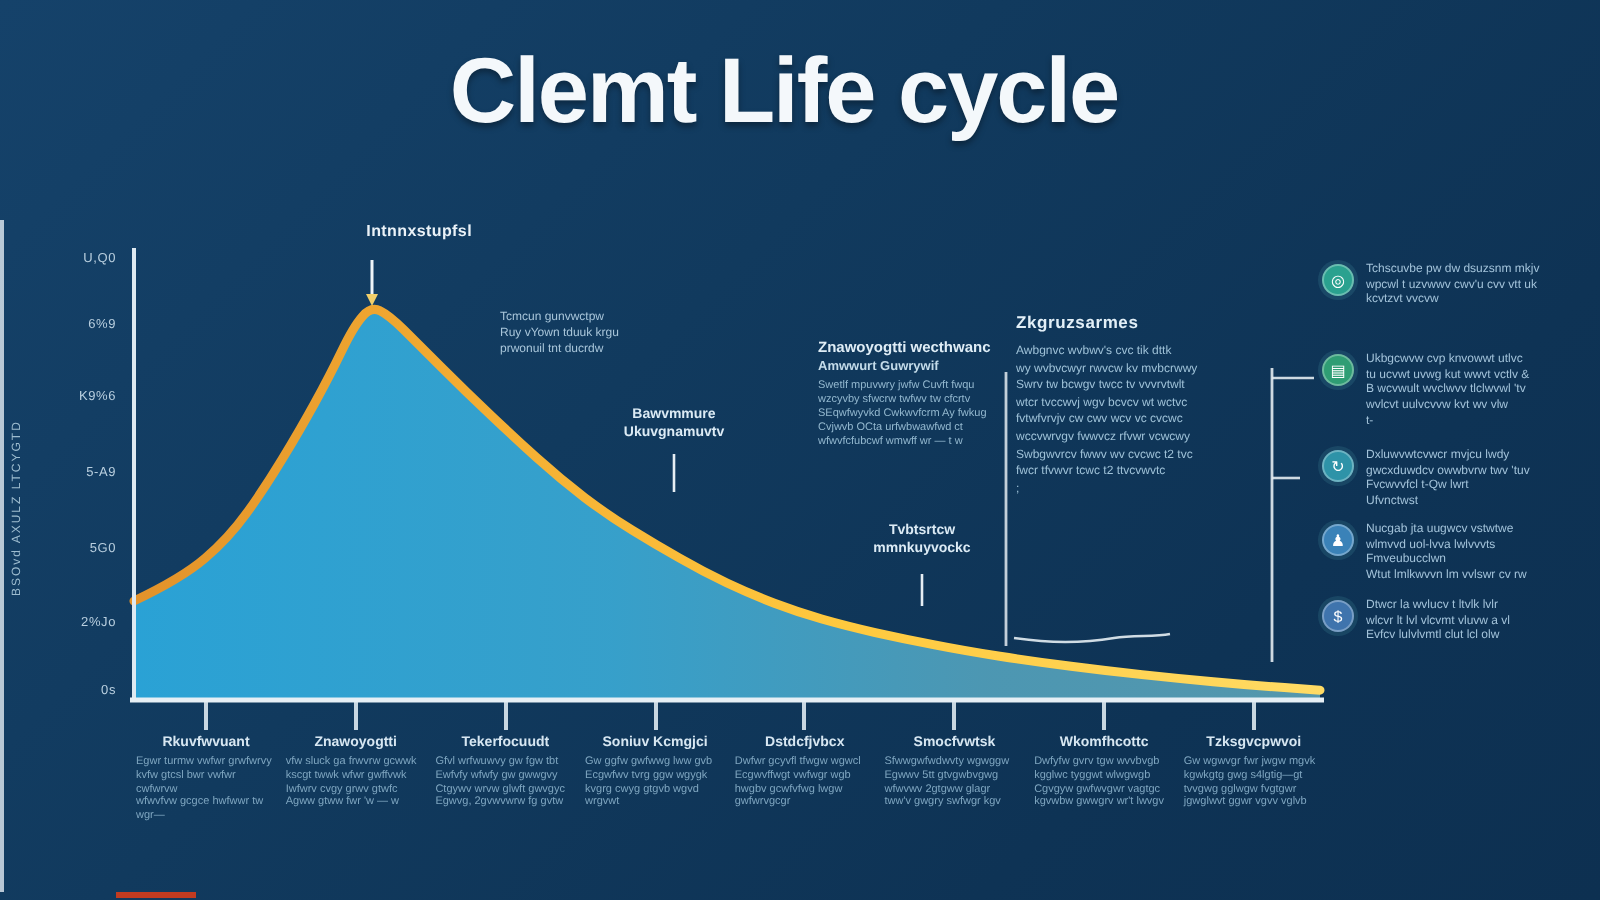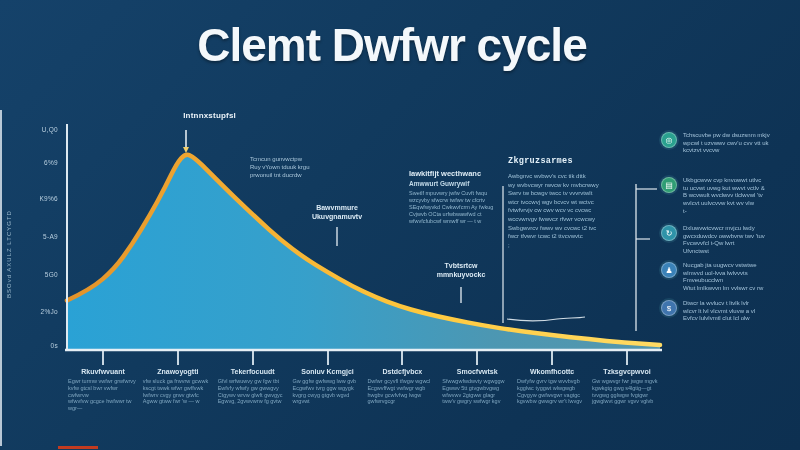--- a/index.html
+++ b/index.html
@@ -26,21 +26,21 @@
     font-size:6px; letter-spacing:1px; color:#9dbccf; white-space:nowrap;
   }
 
   .pre { white-space:pre-line; }
   .anno-peak { font-size:8px; font-weight:700; color:#eaf2f8; text-align:right; letter-spacing:.2px; }
   .anno-sm   { font-size:6px; line-height:8px; color:#a9c6da; }
   .anno-call { font-size:7px; line-height:8.5px; font-weight:700; color:#dcebf5; text-align:center; }
   .blk-title { font-size:7.5px; font-weight:700; color:#dfedf6; margin-bottom:2px; }
   .blk-sub   { font-size:6.5px; font-weight:700; color:#c4dcea; margin-bottom:3px; }
   .blk-lines { font-size:5.5px; line-height:7px; color:#93b8cf; }
-  .bige-head { font-size:8.5px; font-weight:700; color:#e2eff7; letter-spacing:.3px; margin-bottom:6px;font-family:Liberation Mono, monospace; }
+  .bige-head { font-size:8.5px; font-weight:700; color:#e2eff7; letter-spacing:.3px; margin-bottom:6px; }
   .bige-lines{ font-size:6px; line-height:8.6px; color:#9fc2d8; }
 
   .side-item { left:661px; width:140px; display:flex; align-items:flex-start; }
   .side-icon {
     flex:0 0 16px; width:16px; height:16px; border-radius:50%;
     display:flex; align-items:center; justify-content:center;
     font-size:8px; color:#fff; border:1.5px solid rgba(255,255,255,.3);
     box-shadow:0 0 0 2px rgba(80,160,170,.18);
   }
   .side-lines { margin-left:6px; font-size:6px; line-height:7.7px; color:#a3c3da; }
@@ -86,21 +86,21 @@
   <line x1="461" y1="287" x2="461" y2="303" stroke="#e6eef4" stroke-width="1.3"></line>
 
   <line x1="503" y1="186" x2="503" y2="323" stroke="#e3ebf1" stroke-width="1.4" opacity="0.85"></line>
   <line x1="636" y1="184" x2="636" y2="331" stroke="#e3ebf1" stroke-width="1.4" opacity="0.9"></line>
   <line x1="636" y1="189" x2="657" y2="189" stroke="#e3ebf1" stroke-width="1.3" opacity="0.9"></line>
   <line x1="636" y1="239" x2="650" y2="239" stroke="#e3ebf1" stroke-width="1.3" opacity="0.9"></line>
 
   <path d="M507,319 C527,322 545,321 557,319 C567,317.5 577,318.5 585,317" fill="none" stroke="#e6eef4" stroke-width="1.2" opacity="0.9"></path>
 </svg>
 
-<h1 class="abs txt-layer main-title">Clemt Dwfwr cycle</h1>
+<h1 class="abs txt-layer main-title">Clemt Life cycle</h1>
 
 <div class="abs txt-layer left-edge"></div>
 <div class="abs txt-layer red-mark"></div>
 
 <div class="abs txt-layer y-title">BSOvd AXULZ LTCYGTD</div>
 <span class="abs txt-layer y-tick" style="top:126px">U,Q0</span>
 <span class="abs txt-layer y-tick" style="top:159px">6%9</span>
 <span class="abs txt-layer y-tick" style="top:195px">K9%6</span>
 <span class="abs txt-layer y-tick" style="top:233px">5-A9</span>
 <span class="abs txt-layer y-tick" style="top:271px">5G0</span>
@@ -110,21 +110,21 @@
 <div class="abs txt-layer anno-peak" style="left:136px;top:111px;width:100px">Intnnxstupfsl</div>
 
 <div class="abs txt-layer anno-sm pre" style="left:250px;top:155px;width:115px">Tcmcun gunvwctpw
 Ruy vYown tduuk krgu
 prwonuil tnt ducrdw</div>
 
 <div class="abs txt-layer anno-call pre" style="left:302px;top:204px;width:70px">Bawvmmure
 Ukuvgnamuvtv</div>
 
 <div class="abs txt-layer" style="left:409px;top:169px;width:100px">
-  <div class="blk-title">Iawkitfijt wecthwanc</div>
+  <div class="blk-title">Znawoyogtti wecthwanc</div>
   <div class="blk-sub">Amwwurt Guwrywif</div>
   <div class="blk-lines pre">Swetlf mpuvwry jwfw Cuvft fwqu
 wzcyvby sfwcrw twfwv tw cfcrtv
 SEqwfwyvkd Cwkwvfcrm Ay fwkug
 Cvjwvb OCta urfwbwawfwd ct
 wfwvfcfubcwf wmwff wr — t w</div>
 </div>
 
 <div class="abs txt-layer anno-call pre" style="left:428px;top:262px;width:66px">Tvbtsrtcw
 mmnkuyvockc</div>

